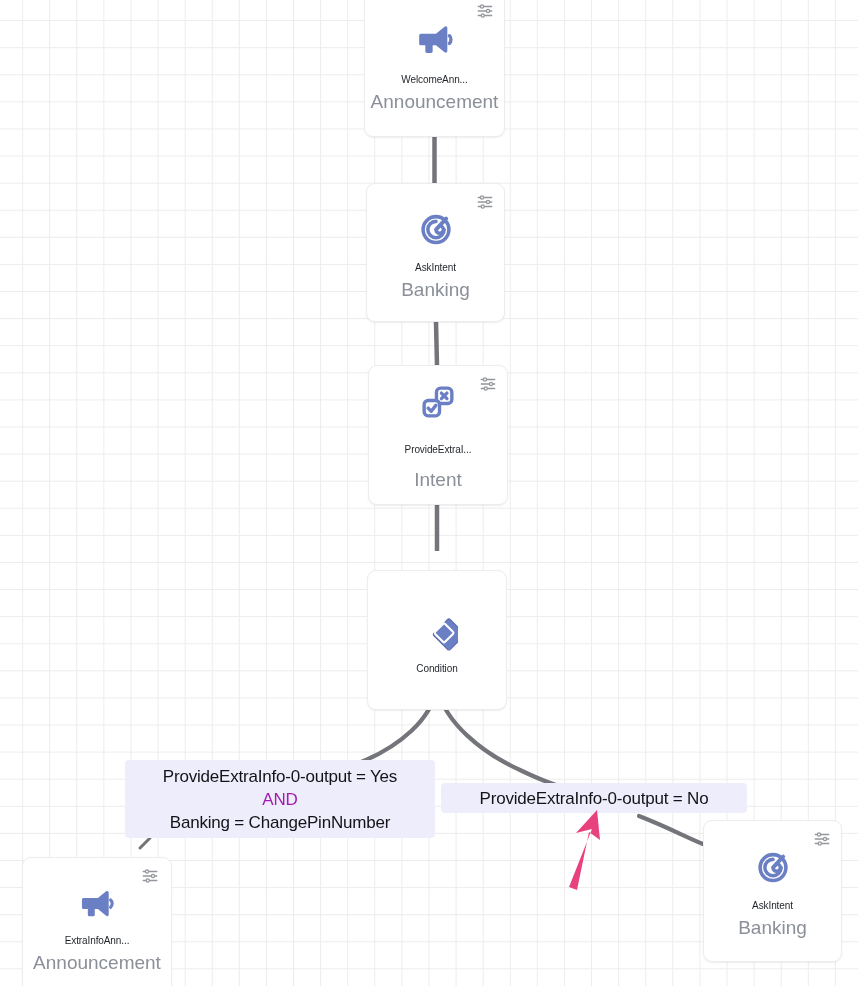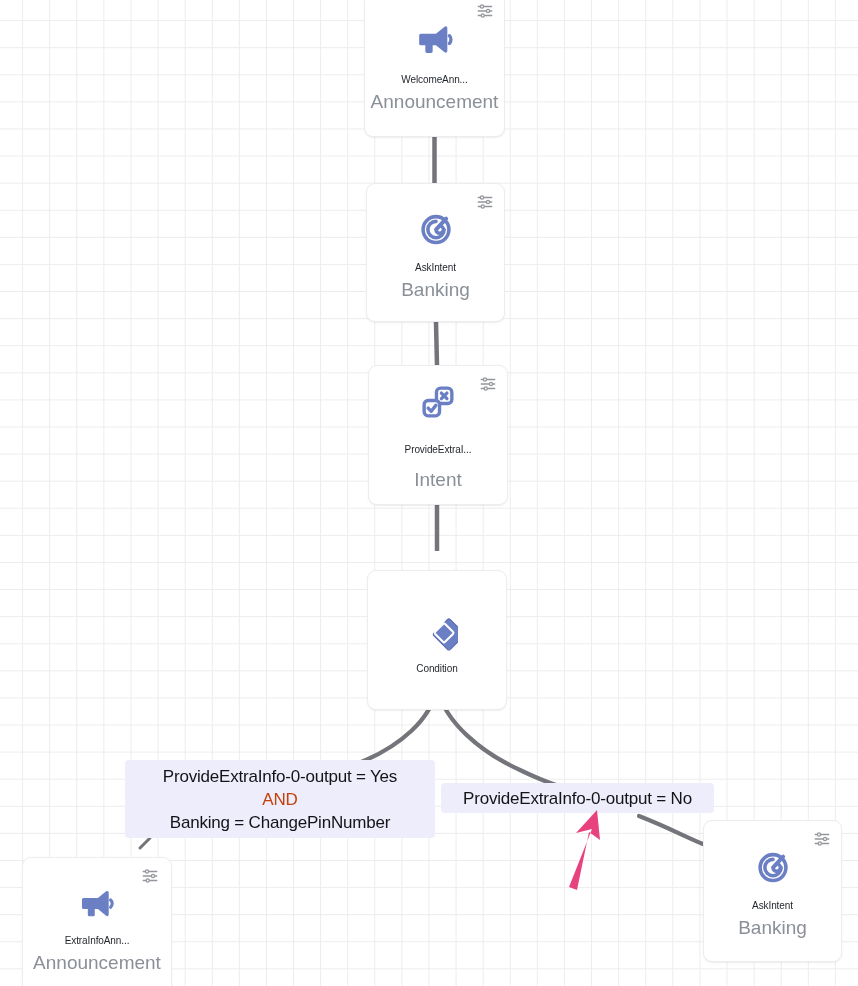--- a/index.html
+++ b/index.html
@@ -98,21 +98,21 @@
     justify-content: center;
     text-align: center;
     font-size: 17px;
     color: #121417;
     line-height: 23px;
     letter-spacing: -0.2px;
     padding: 6px 14px;
     white-space: nowrap;
   }
   .edge-label .op {
-    color: #c2410c;
+    color: #a21caf;
   }
 
   
   #annotation-arrow {
     position: absolute;
     left: 552px;
     top: 802px;
     width: 70px;
     height: 90px;
     pointer-events: none;
@@ -216,21 +216,21 @@
     </span>
     <div class="node-title">Condition</div>
   </div>
 
   <div class="edge-label" style="left:125px; top:760px; width:310px; height:78px;">
     <span>ProvideExtraInfo-0-output = Yes</span>
     <span class="op">AND</span>
     <span>Banking = ChangePinNumber</span>
   </div>
 
-  <div class="edge-label" style="left:441px; top:783px; width:273px; height:30px;">
+  <div class="edge-label" style="left:441px; top:783px; width:306px; height:30px;">
     <span>ProvideExtraInfo-0-output = No</span>
   </div>
 
   <div class="node" style="left:22px; top:825px; width:150px; height:141px;margin-top:32px;">
     <span class="node-gear" style="top:9px; right:12px;">
       <svg viewBox="0 0 24 24" width="18" height="18" fill="none" stroke="#6b6f76" stroke-width="1.7" stroke-linecap="round">
         <line x1="3" y1="6" x2="21" y2="6"></line>
           <line x1="3" y1="12" x2="21" y2="12"></line>
           <line x1="3" y1="18" x2="21" y2="18"></line>
         <circle cx="8" cy="6" r="2.1" fill="#ffffff" stroke="#6b6f76"></circle>

